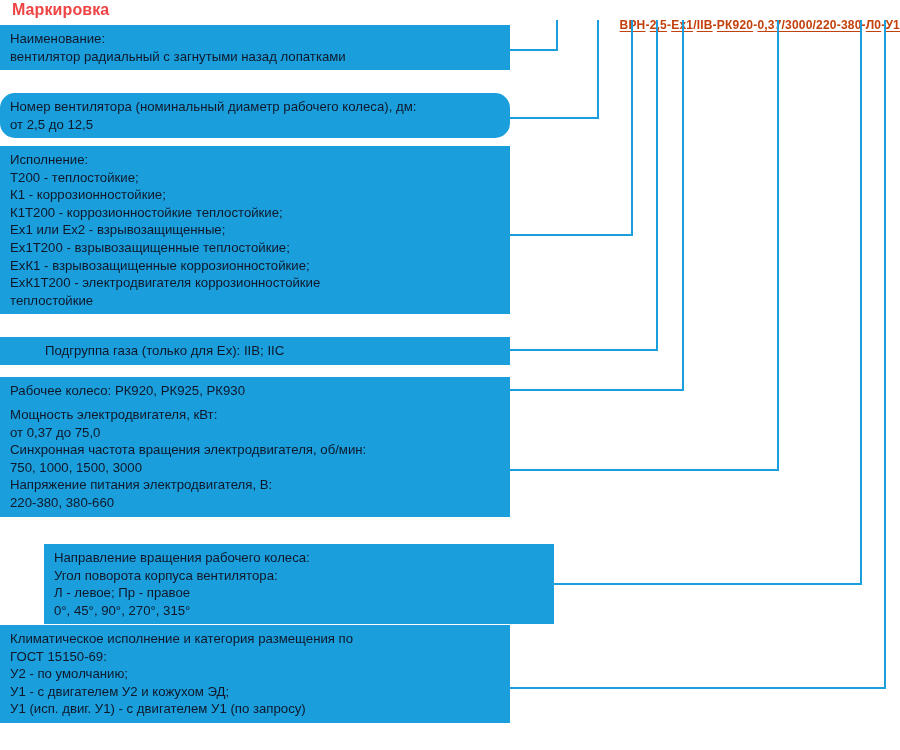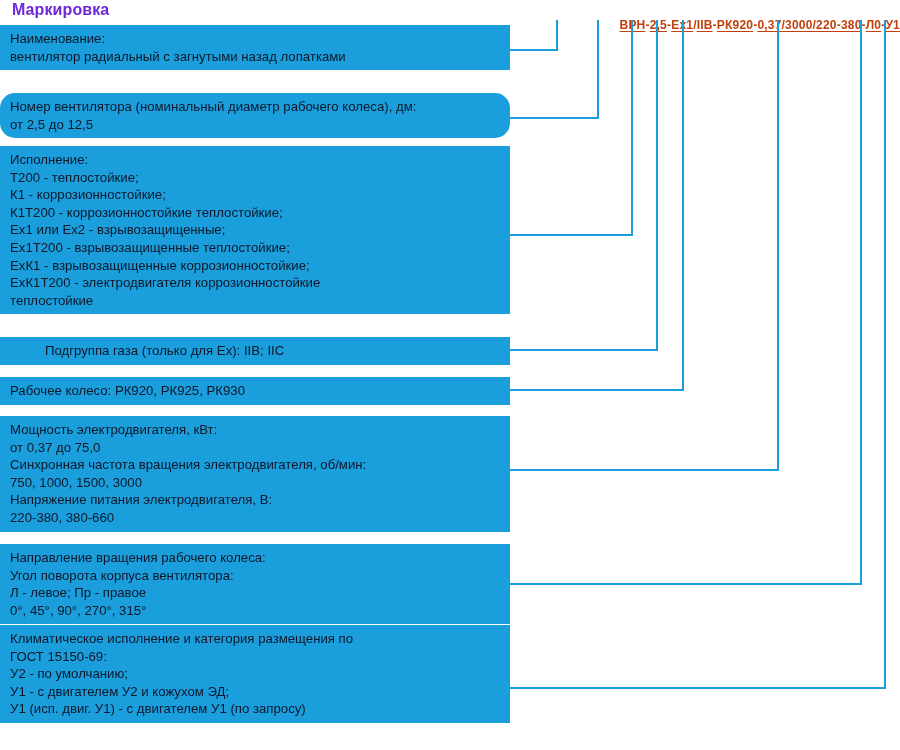--- a/index.html
+++ b/index.html
@@ -18,21 +18,21 @@
     overflow: hidden;
   }
 
   
   .page-title {
     position: absolute;
     left: 12px;
     top: 1px;
     font-size: 16px;
     font-weight: bold;
-    color: #6d28d9;
+    color: #ef4444;
     letter-spacing: 0.1px;
     white-space: nowrap;
   }
 
   
   .code-line {
     position: absolute;
     right: 0px;
     top: 2px;
     font-size: 12px;
@@ -126,29 +126,29 @@
       <div class="ln">ЕхК1 - взрывозащищенные коррозионностойкие;</div>
       <div class="ln">ЕхК1Т200 - электродвигателя коррозионностойкие</div>
       <div class="ln">теплостойкие</div>
     </div>
   <div class="box" style="top:337px;padding-left:45px;">
       <div class="ln">Подгруппа газа (только для Ех): IIВ; IIС</div>
     </div>
   <div class="box" style="top:377px;">
       <div class="ln">Рабочее колесо: РК920, РК925, РК930</div>
     </div>
-  <div class="box" style="top:416px;">
+  <div class="box" style="top:401px;">
       <div class="ln">Мощность электродвигателя, кВт:</div>
       <div class="ln">от 0,37 до 75,0</div>
       <div class="ln">Синхронная частота вращения электродвигателя, об/мин:</div>
       <div class="ln">750, 1000, 1500, 3000</div>
       <div class="ln">Напряжение питания электродвигателя, В:</div>
       <div class="ln">220-380, 380-660</div>
     </div>
-  <div class="box" style="top:544px;">
+  <div class="box" style="top:544px;margin-left:44px;">
       <div class="ln">Направление вращения рабочего колеса:</div>
       <div class="ln">Угол поворота корпуса вентилятора:</div>
       <div class="ln">Л - левое; Пр - правое</div>
       <div class="ln">0°, 45°, 90°, 270°, 315°</div>
     </div>
   <div class="box" style="top:625px;">
       <div class="ln">Климатическое исполнение и категория размещения по</div>
       <div class="ln">ГОСТ 15150-69:</div>
       <div class="ln">У2 - по умолчанию;</div>
       <div class="ln">У1 - с двигателем У2 и кожухом ЭД;</div>

